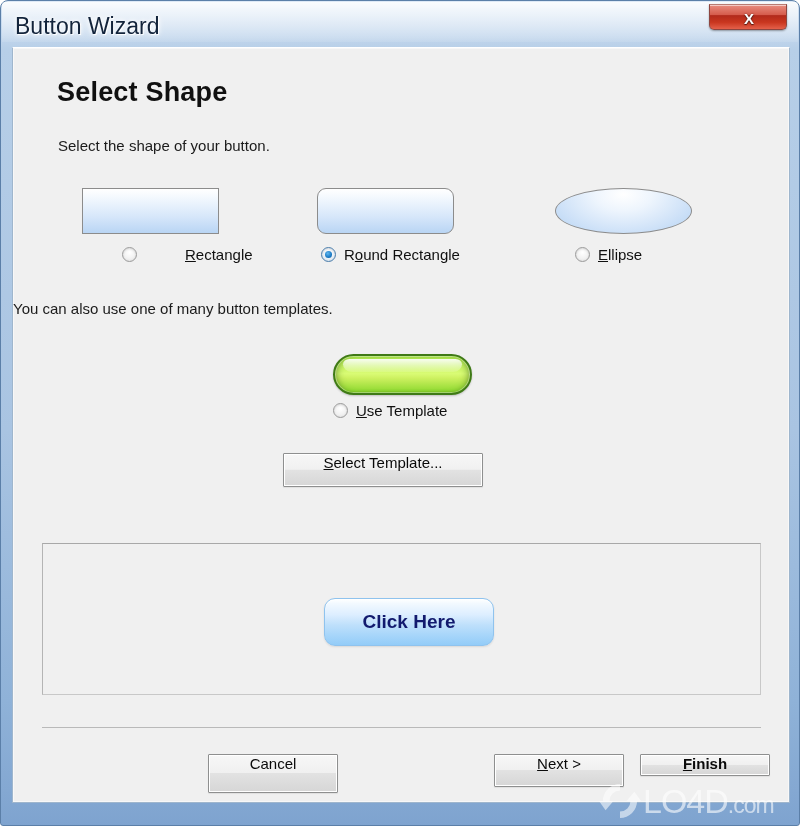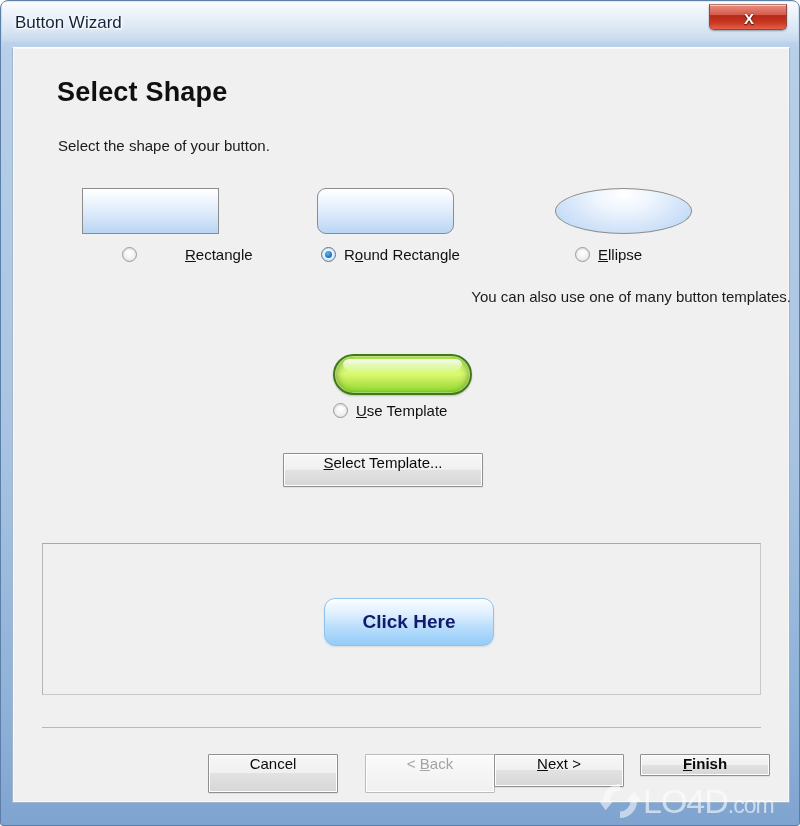--- a/index.html
+++ b/index.html
@@ -39,21 +39,21 @@
 
   
   #titlebar {
     position: absolute;
     left: 0; top: 0;
     width: 800px; height: 46px;
   }
   #title-text {
     position: absolute;
     left: 14px; top: 12px;
-    font-size: 17px;
+    font-size: 23px;
     color: #13243b;
     text-shadow: 0 0 4px #ffffff, 0 0 7px #ffffff, 1px 1px 0 rgba(255,255,255,.9);
     white-space: nowrap;
   }
 
   
   #close-button {
     position: absolute;
     left: 708px; top: 3px;
     width: 78px; height: 26px;
@@ -171,23 +171,23 @@
   }
   .radio-label {
     font-size: 15px;
     color: #101010;
   }
   .radio-label u { text-decoration: underline; }
 
   
   #template-hint {
     position: absolute;
-    left: 0; top: 240px;
+    left: 0; top: 252px;
     width: 778px;
-    text-align: right;
+    text-align: left;
     font-size: 15px;
     color: #1b1b1b;
   }
 
   #template-preview {
     position: absolute;
     left: 320px; top: 306px;
     width: 139px; height: 41px;
     box-sizing: border-box;
     border-radius: 21px;
@@ -372,23 +372,20 @@
     <div id="preview-panel">
       <div id="click-here-button">Click Here</div>
     </div>
 
     <div id="footer-separator"></div>
 
     <div class="btn" id="cancel-button">
       <span>Cancel</span>
     </div>
 
-    <div class="btn disabled" id="back-button">
-      <span><span>&lt; </span><u>B</u><span>ack</span></span>
-    </div>
 
     <div class="btn" id="next-button">
       <span><span></span><u>N</u><span>ext &gt;</span></span>
     </div>
 
     <div class="btn" id="finish-button">
       <span><span></span><u>F</u><span>inish</span></span>
     </div>
 
   </div>

